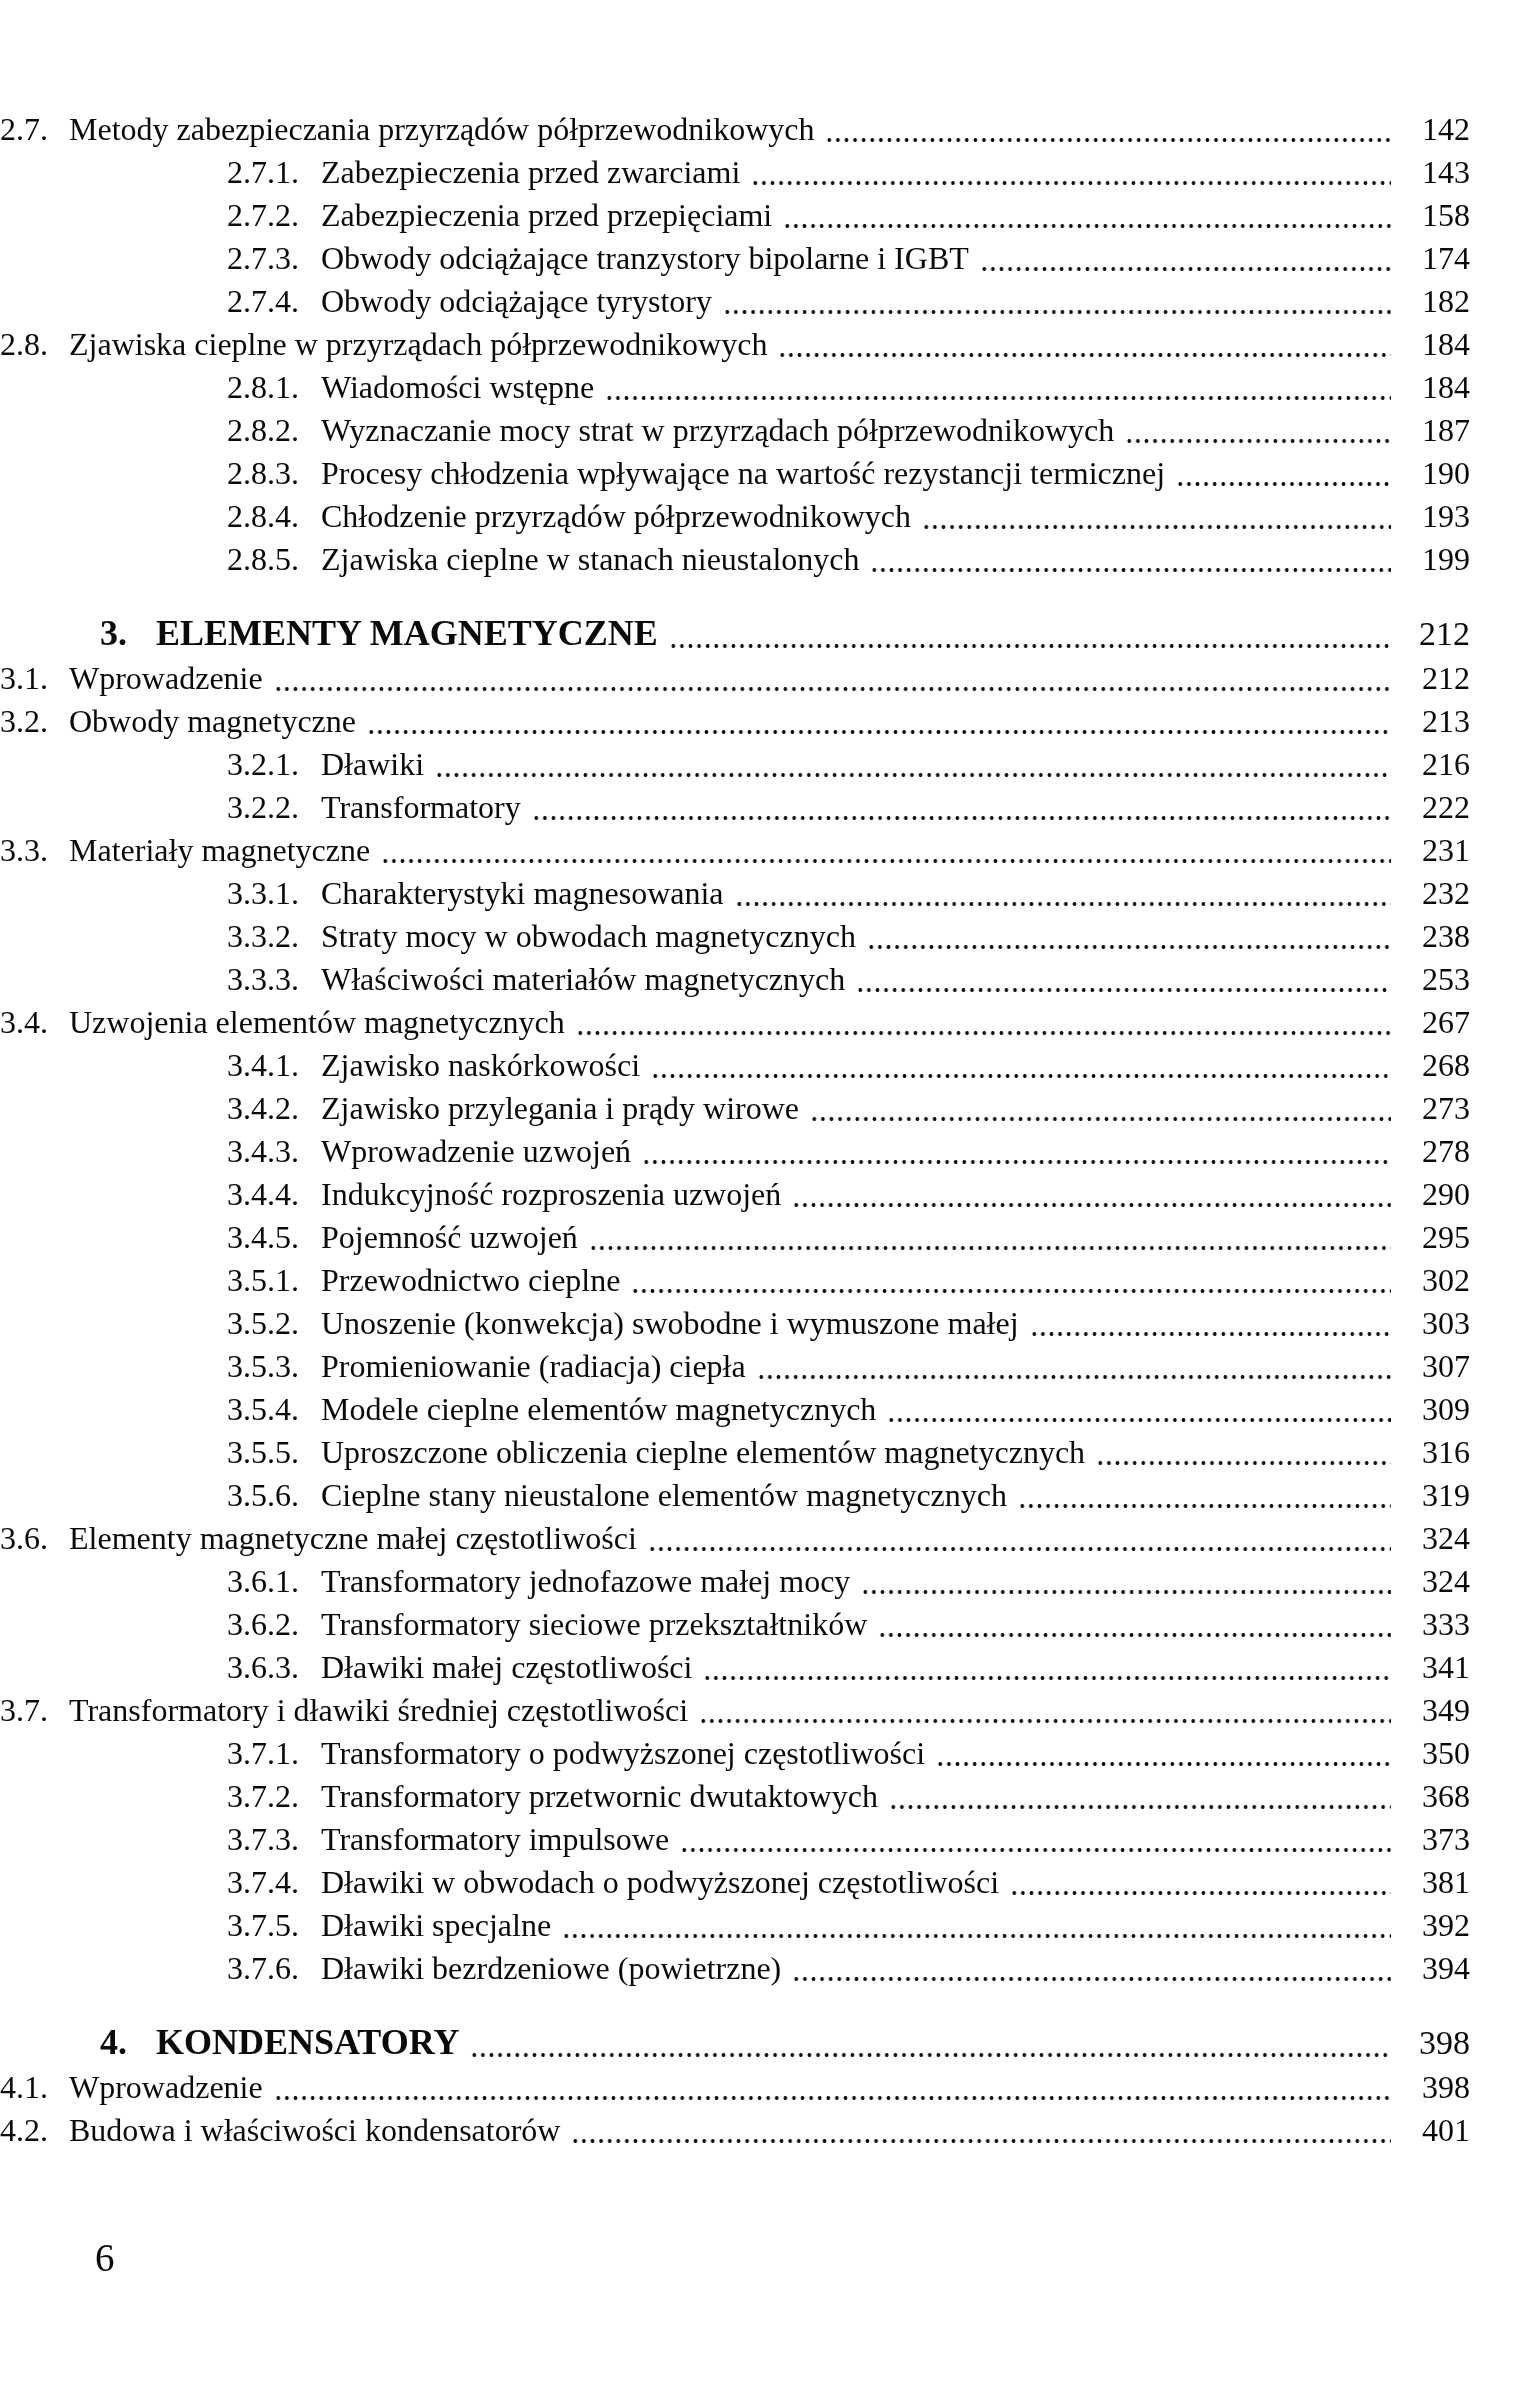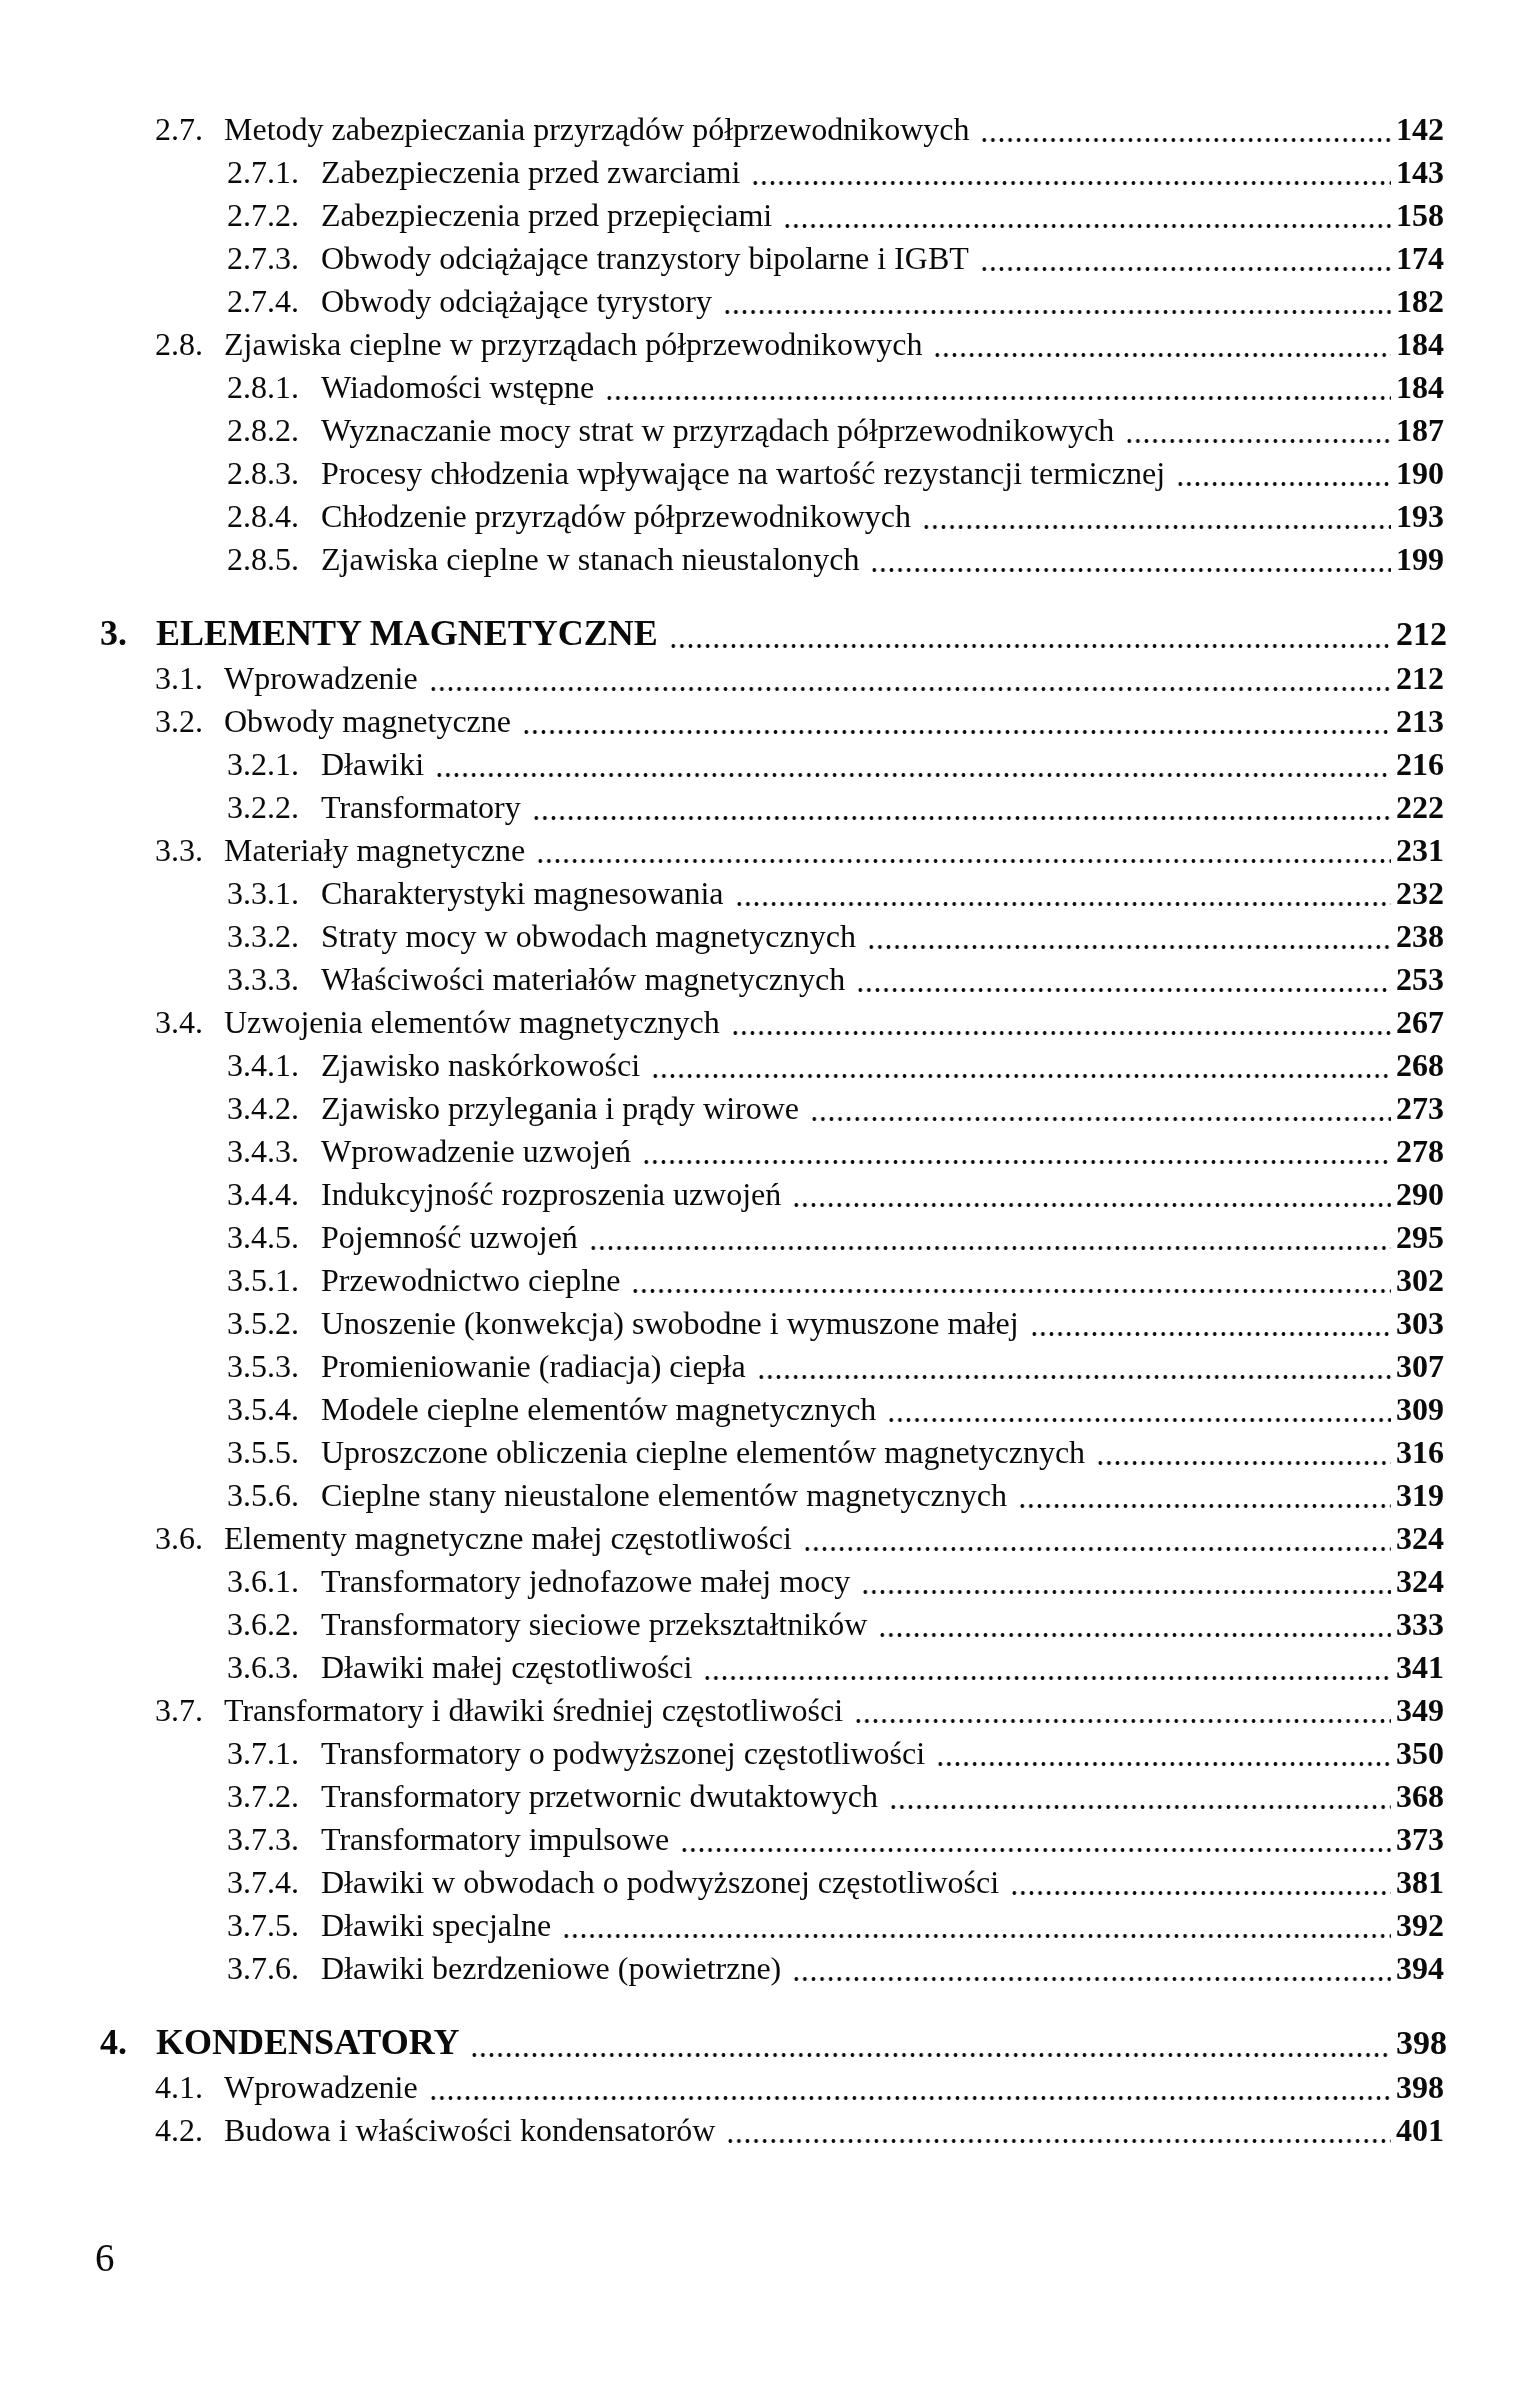--- a/index.html
+++ b/index.html
@@ -26,41 +26,42 @@
     align-items: flex-end;
     height: 43px;
     font-size: 32px;
     line-height: 1;
     white-space: nowrap;
   }
   .row.gap-before { margin-top: 33px; }
   
   .level1 { padding-left: 100px; font-weight: bold; font-size: 36px; }
   .level1 .num { width: 56px; }
-  .level2 { padding-left: 155px; }
+  .level2 { }
   .level2 .num { width: 69px; }
   .level3 { padding-left: 227px; }
   .level3 .num { width: 94px; }
   .num { flex: 0 0 auto; }
   .title { flex: 0 0 auto; padding-right: 11px; }
   
   .leader {
     flex: 1 1 auto;
     min-width: 20.6px;
     height: 9.6px;
     margin-right: 5.5px;
     background-image: radial-gradient(circle, #0a0a0a 1.7px, rgba(0,0,0,0) 2.1px);
     background-size: 8.6px 6.2px;
     background-repeat: repeat-x;
     background-position: left bottom 2.1px;
   }
   .pagenum {
     flex: 0 0 auto;
     width: 74px;
-    font-weight: bold;
+    text-align: right;
+    font-weight: normal;
     font-size: 32px;
   }
   .level1 .pagenum { font-size: 34px; }
   .folio {
     position: absolute;
     left: 95px;
     top: 2238px;
     font-size: 39px;
     line-height: 1;
   }

